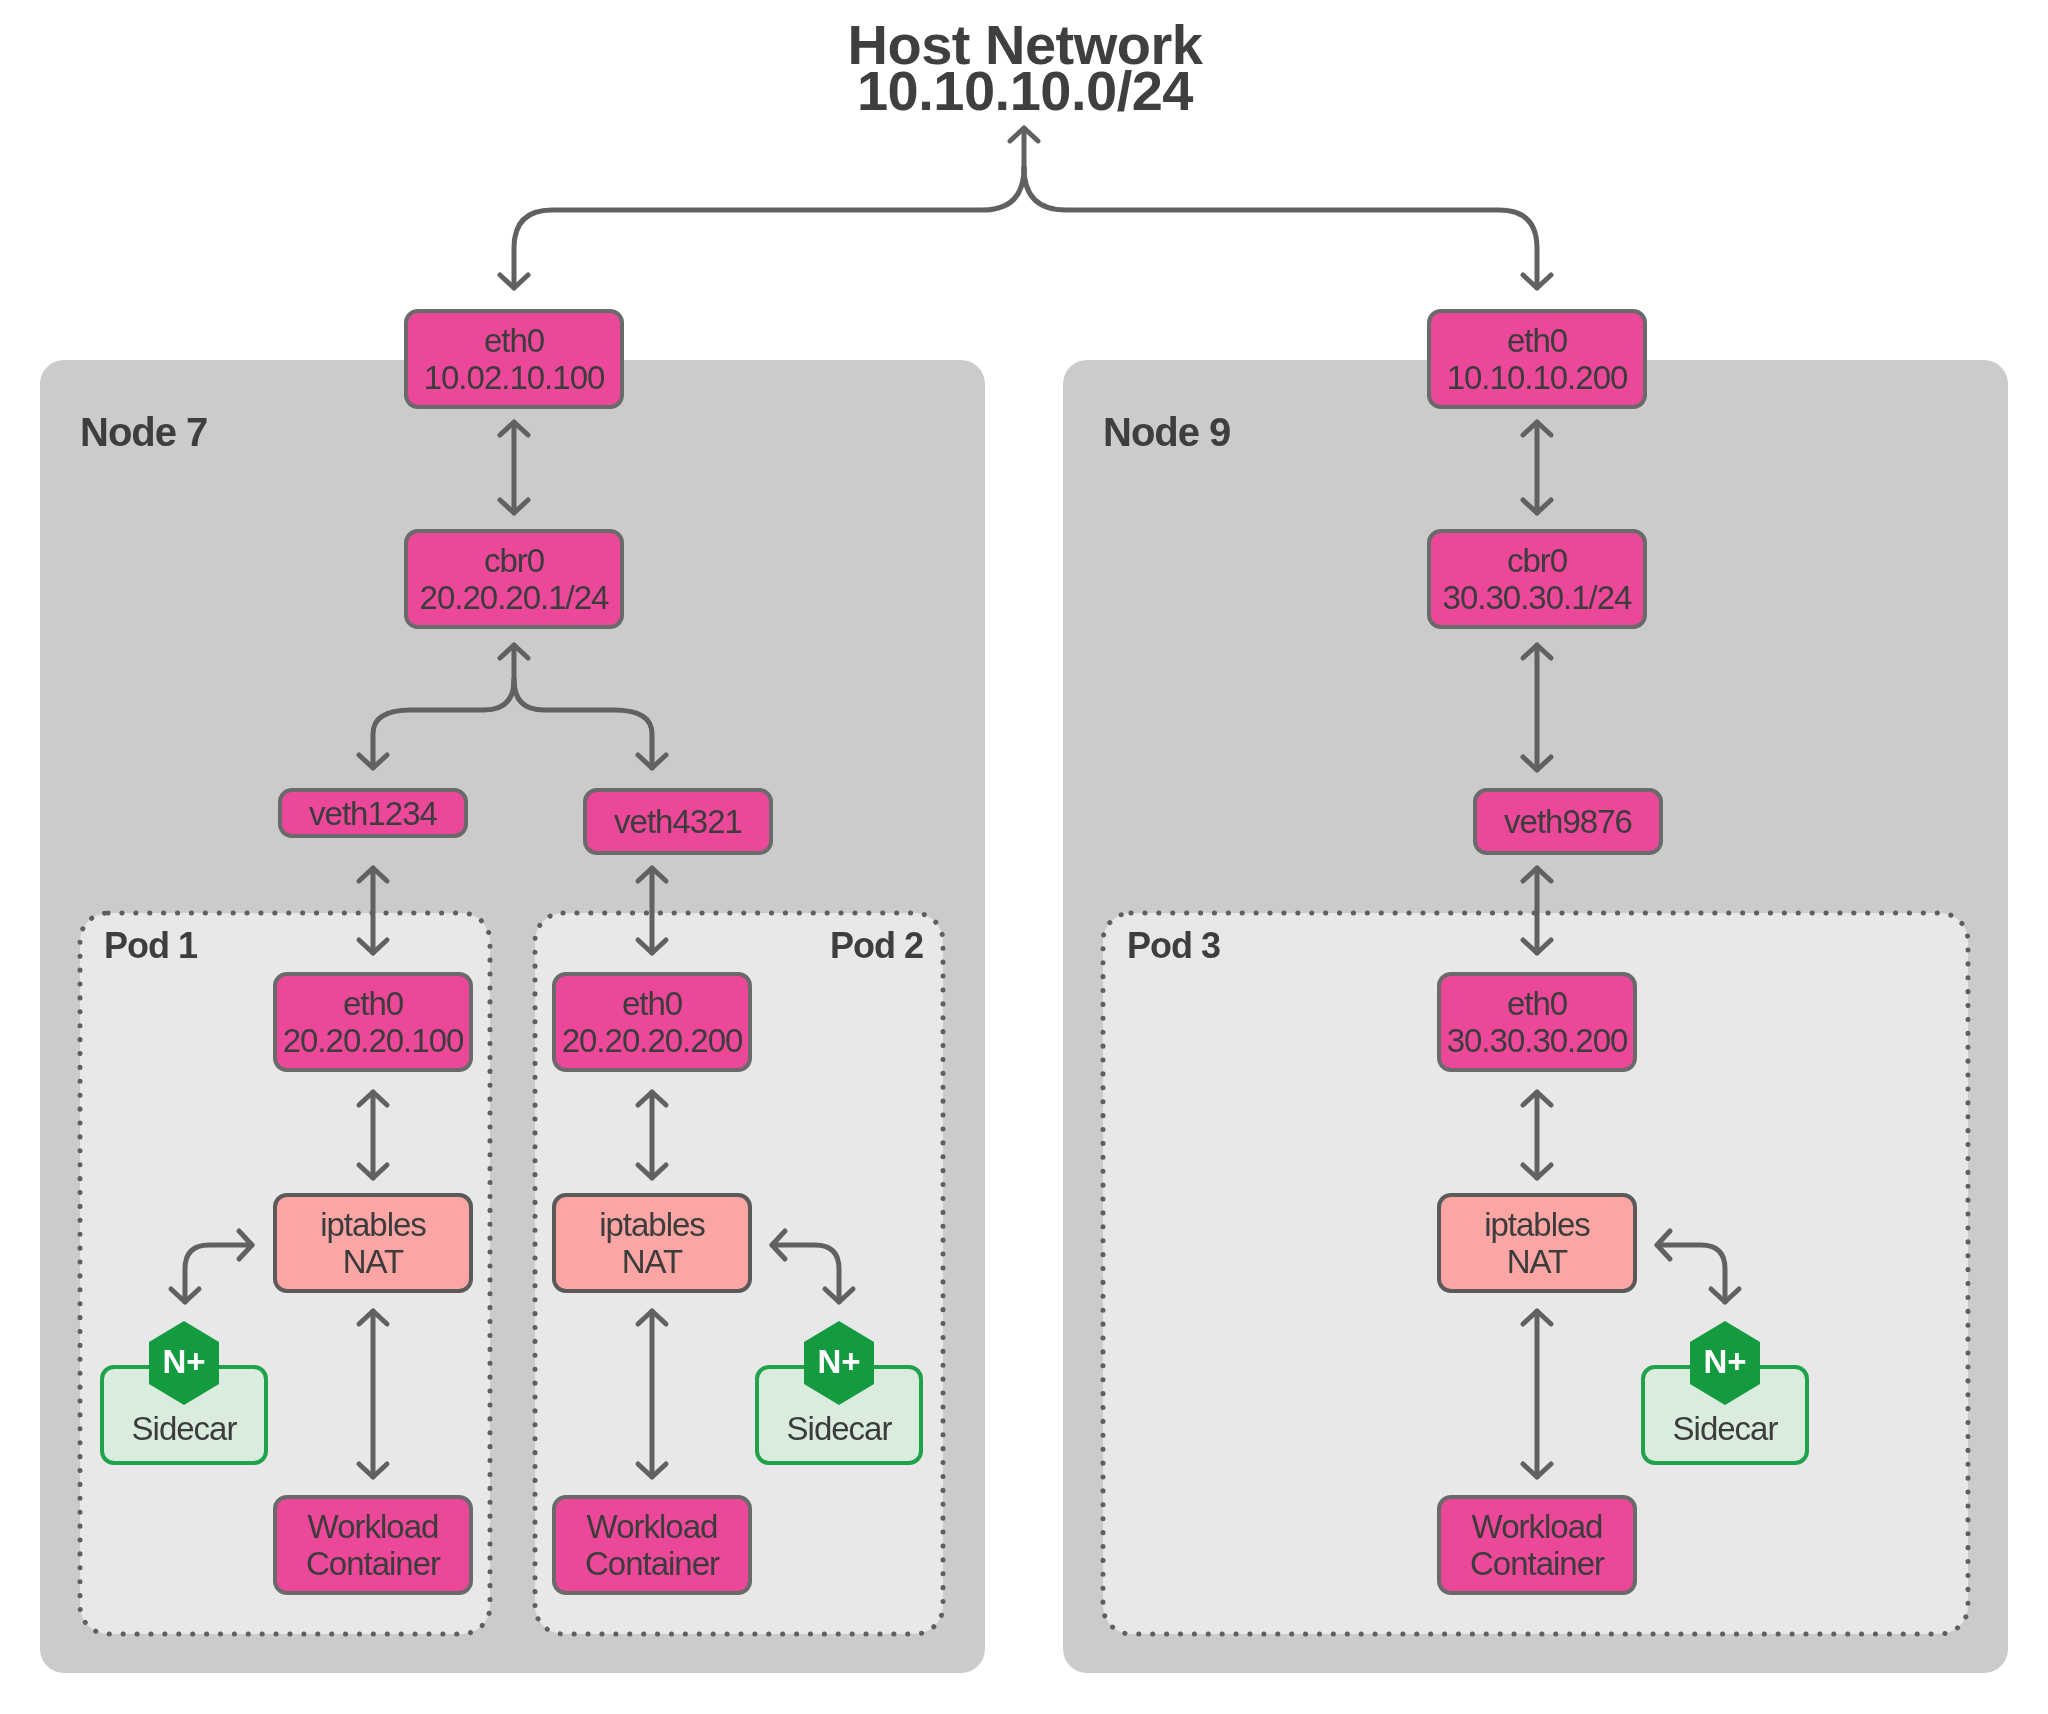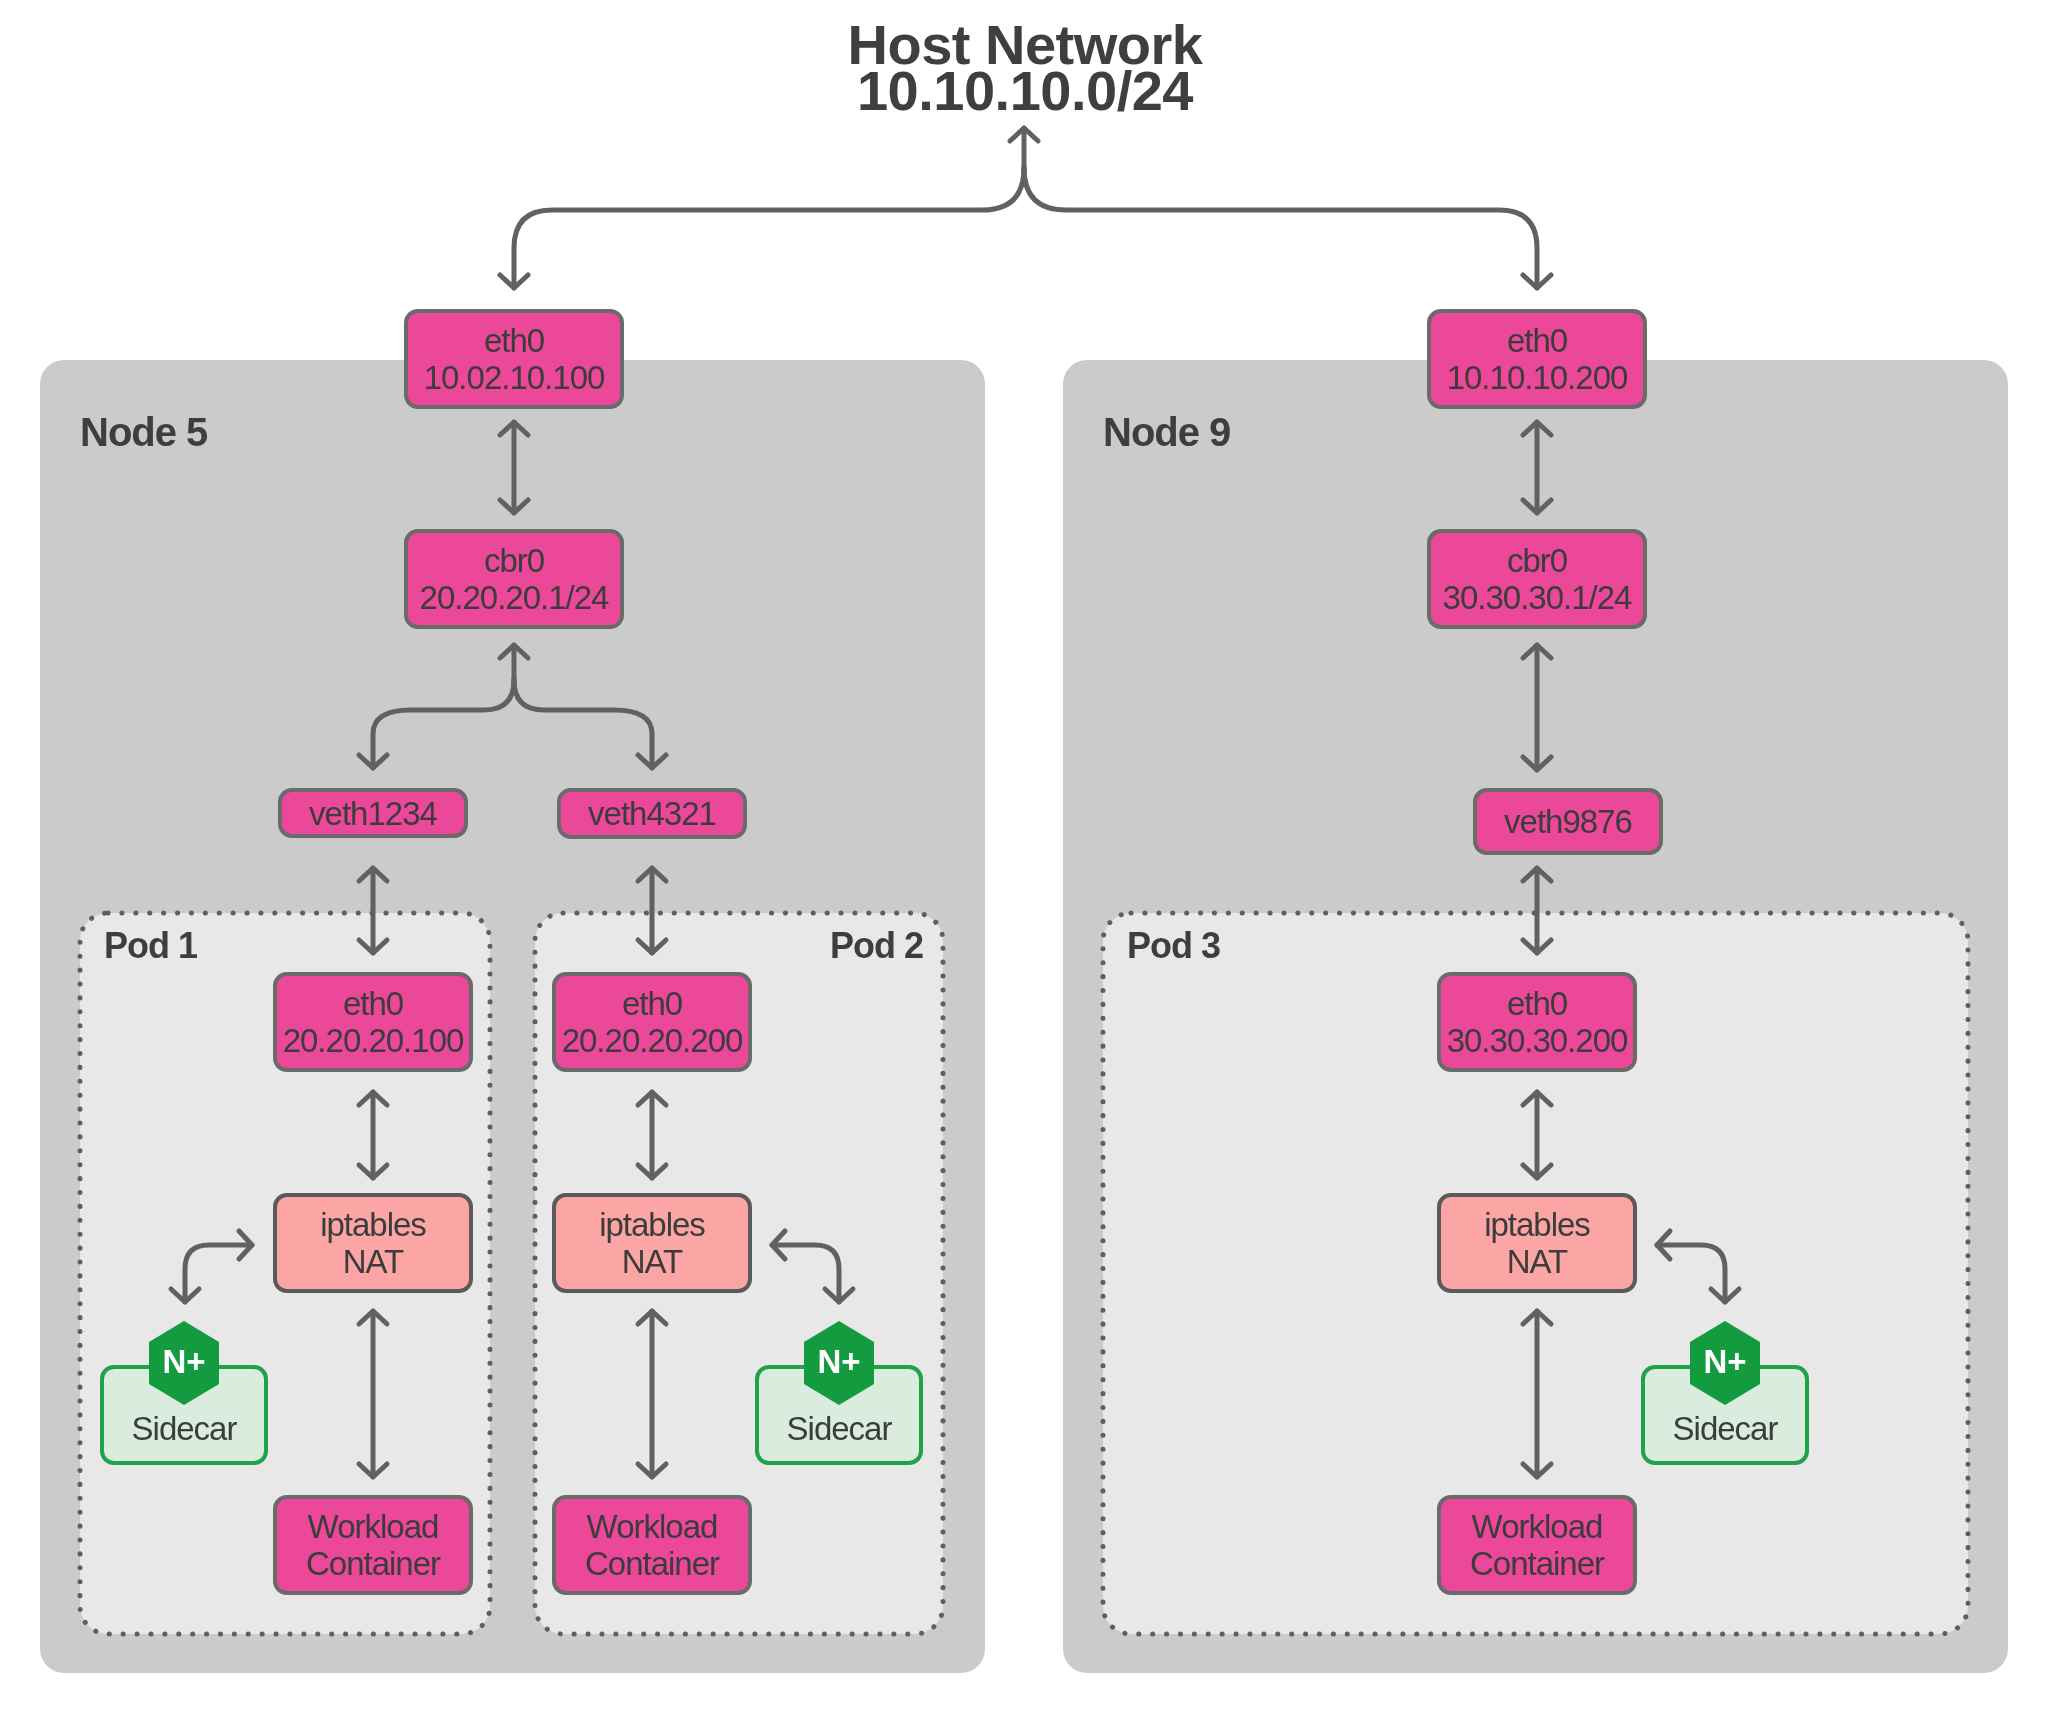--- a/index.html
+++ b/index.html
@@ -78,38 +78,38 @@
     <path class="ar" d="M185,1302 V1269 Q185,1245 209,1245 H252" marker-start="url(#ah)" marker-end="url(#ah)"></path>
     <path class="ar" d="M839,1302 V1269 Q839,1245 815,1245 H772" marker-start="url(#ah)" marker-end="url(#ah)"></path>
     <path class="ar" d="M1725,1302 V1269 Q1725,1245 1701,1245 H1657" marker-start="url(#ah)" marker-end="url(#ah)"></path>
   </svg>
 
   <div class="title">
     <div>Host Network</div>
     <div>10.10.10.0/24</div>
   </div>
 
-  <div class="lbl node-lbl" style="left:80px;top:412px;">Node 5</div>
+  <div class="lbl node-lbl" style="left:80px;top:412px;">Node 7</div>
   <div class="lbl node-lbl" style="left:1103px;top:412px;">Node 9</div>
   <div class="lbl pod-lbl" style="left:104px;top:928px;">Pod 1</div>
   <div class="lbl pod-lbl" style="left:813px;top:928px;width:110px;text-align:right;">Pod 2</div>
   <div class="lbl pod-lbl" style="left:1127px;top:928px;">Pod 3</div>
 
   <div class="box" style="left:404px;top:309px;width:220px;height:100px;">
     <span>eth0</span>
     <span>10.02.10.100</span>
   </div>
   <div class="box" style="left:404px;top:529px;width:220px;height:100px;">
     <span>cbr0</span>
     <span>20.20.20.1/24</span>
   </div>
   <div class="box" style="left:278px;top:788px;width:190px;height:50px;">
     <span>veth1234</span>
   </div>
-  <div class="box" style="left:557px;top:788px;width:190px;height:51px;">
+  <div class="box" style="left:583px;top:788px;width:190px;height:67px;">
     <span>veth4321</span>
   </div>
 
   <div class="box" style="left:1427px;top:309px;width:220px;height:100px;">
     <span>eth0</span>
     <span>10.10.10.200</span>
   </div>
   <div class="box" style="left:1427px;top:529px;width:220px;height:100px;">
     <span>cbr0</span>
     <span>30.30.30.1/24</span>

